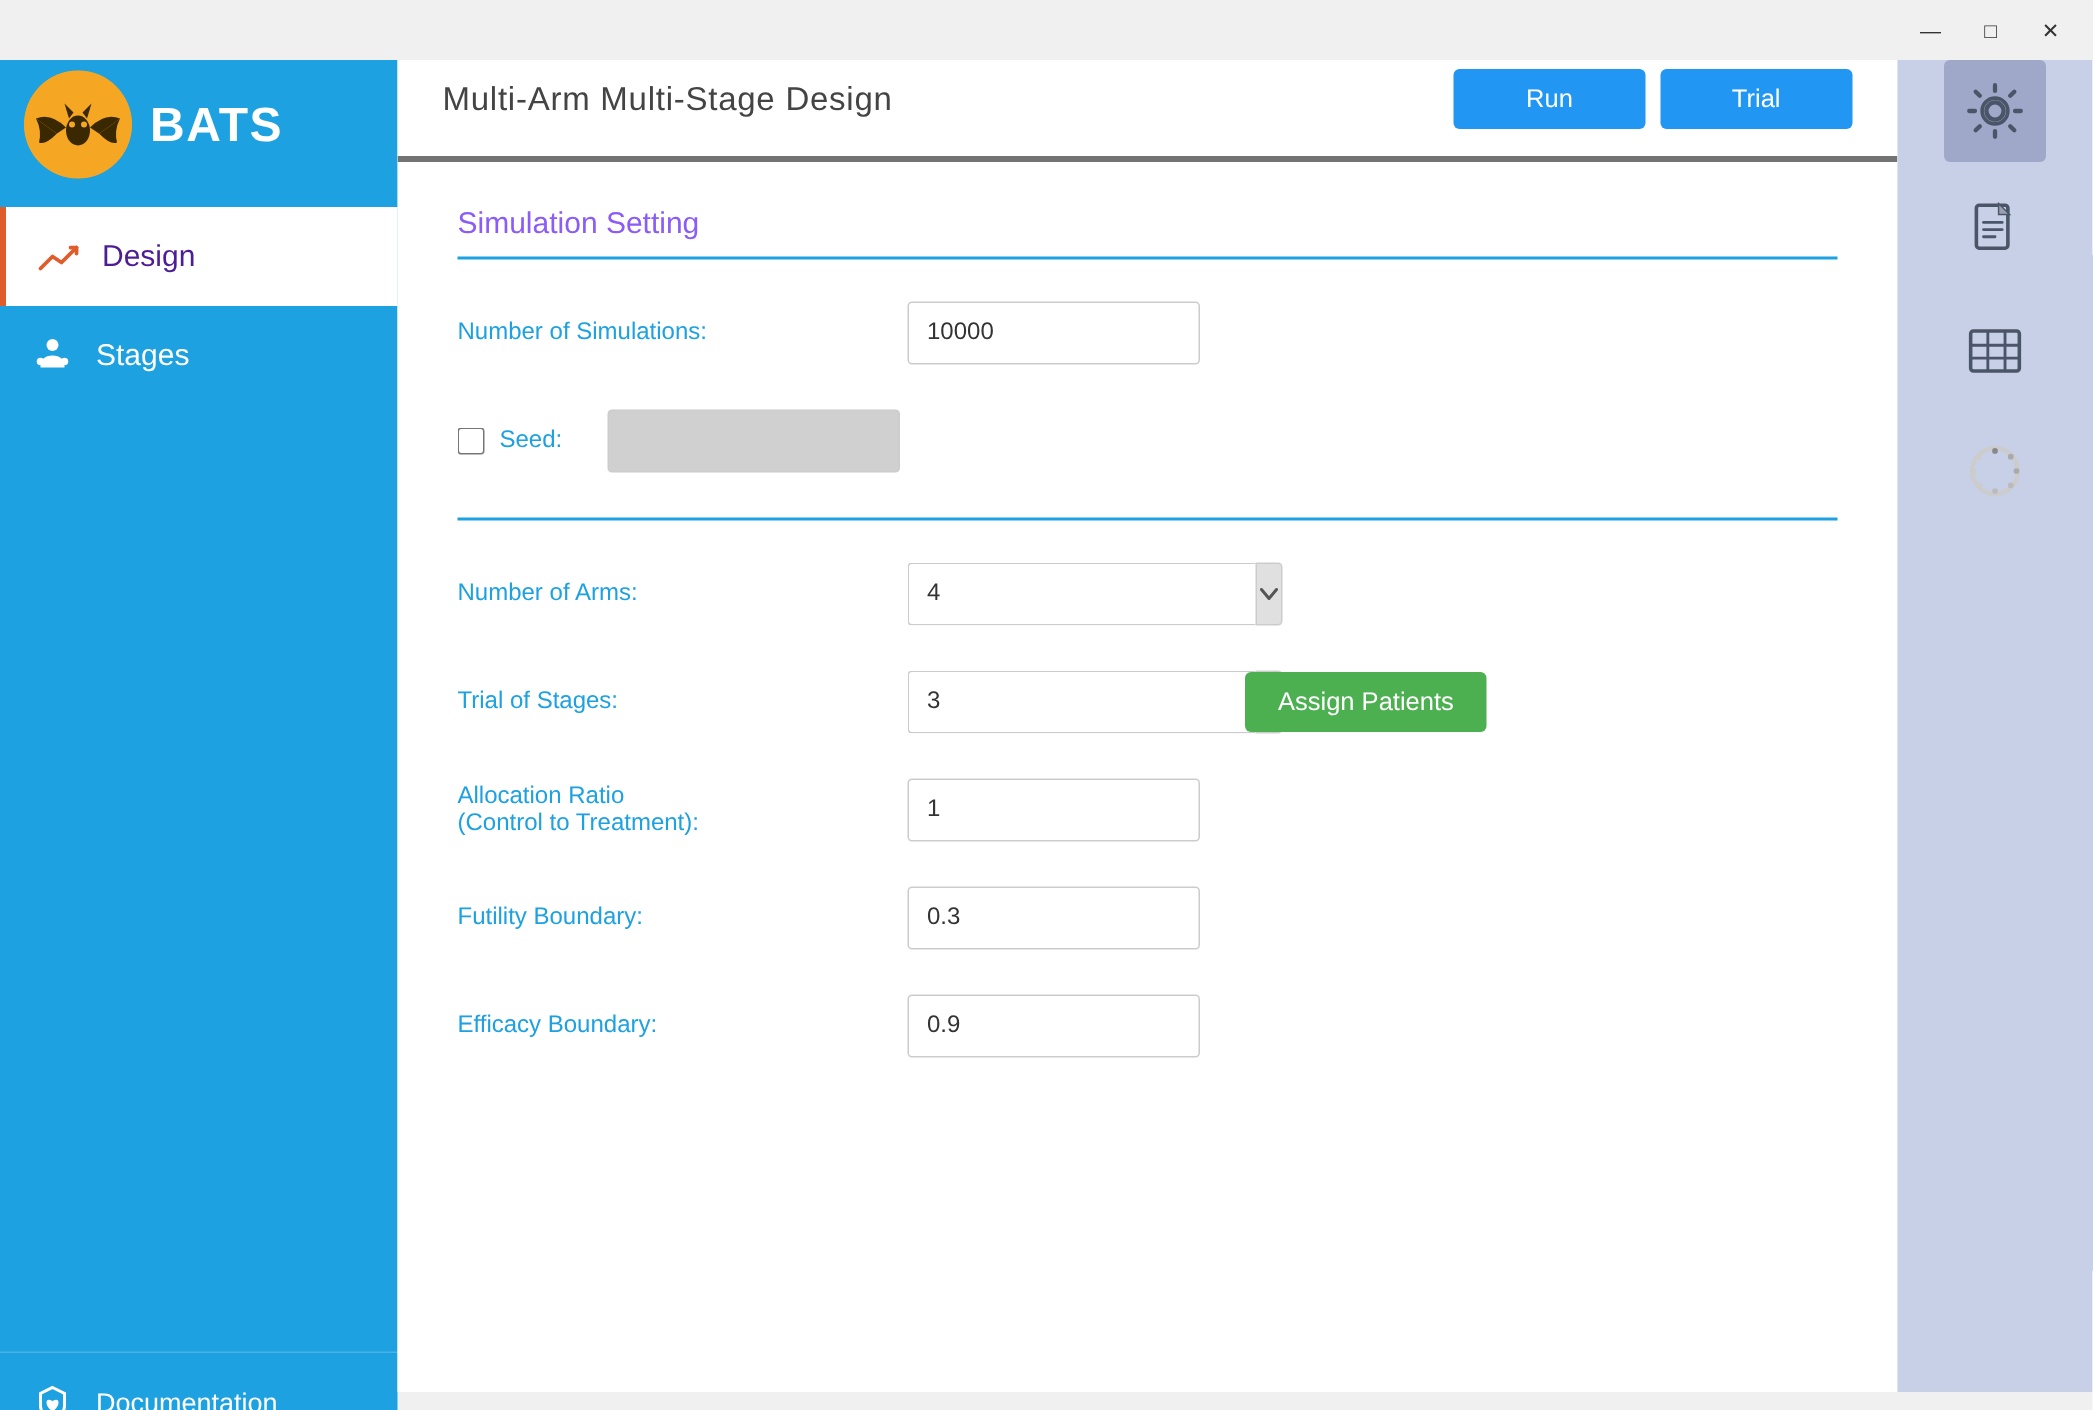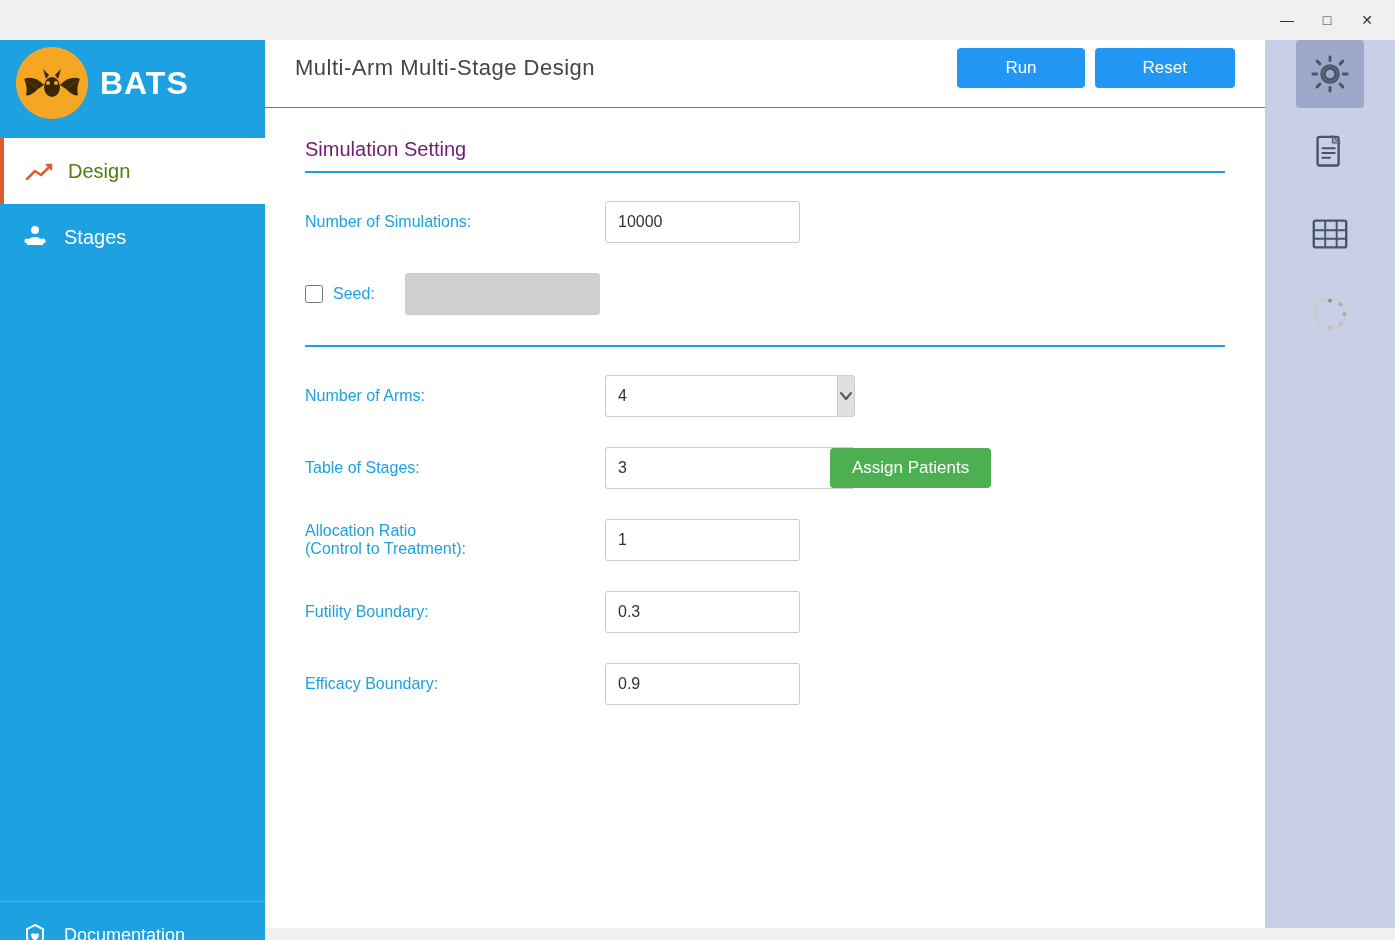--- a/index.html
+++ b/index.html
@@ -52,21 +52,21 @@
       font-weight: 500;
       color: white;
       position: relative;
     }
     .sidebar-item.active {
       background: white;
       color: #e05c2a;
       border-left: 4px solid #e05c2a;
     }
     .sidebar-item.active .sidebar-item-label {
-      color: #4d7c0f;
+      color: #4c1d95;
     }
     .sidebar-item-icon {
       width: 30px;
       height: 30px;
       display: flex; align-items: center; justify-content: center;
     }
     .sidebar-bottom {
       padding: 18px 20px;
       display: flex;
       align-items: center;
@@ -115,21 +115,21 @@
     }
 
     
     .titlebar {
       display: flex;
       align-items: center;
       justify-content: space-between;
       padding: 0 30px;
       height: 80px;
       background: white;
-      border-bottom: 1px solid #737373;
+      border-bottom: 4px solid #737373;
       flex-shrink: 0;
     }
     .titlebar-title {
       font-size: 22px;
       color: #444;
       font-weight: 400;
       letter-spacing: 0.5px;
     }
     .titlebar-buttons {
       display: flex;
@@ -171,21 +171,21 @@
     }
 
     
     .form-content {
       padding: 30px 40px;
       flex: 1;
     }
 
     .section-title {
       font-size: 20px;
-      color: #701a75;
+      color: #8b5cf6;
       font-weight: 500;
       margin-bottom: 10px;
     }
     .section-divider {
       border: none;
       border-top: 2px solid #1da1e0;
       margin-bottom: 28px;
     }
 
     .form-row {
@@ -349,21 +349,21 @@
       <span style="color:white; font-size:18px;">Documentation</span>
     </div>
   </div>
 
   <div class="main">
 
     <div class="titlebar">
       <span class="titlebar-title">Multi-Arm Multi-Stage Design</span>
       <div class="titlebar-buttons">
         <button class="btn-run">Run</button>
-        <button class="btn-reset">Reset</button>
+        <button class="btn-reset">Trial</button>
       </div>
     </div>
 
     <div class="form-content">
 
       <div>
         <div class="section-title">Simulation Setting</div>
         <hr class="section-divider">
 
         <div class="form-row">
@@ -390,21 +390,21 @@
             <div class="dropdown-btn">
 
               <svg viewBox="0 0 16 16" width="16" height="16">
                 <polyline points="3,5 8,11 13,5" fill="none" stroke="#555" stroke-width="2" stroke-linecap="round" stroke-linejoin="round"></polyline>
               </svg>
             </div>
           </div>
         </div>
 
         <div class="form-row">
-          <label class="form-label">Table of Stages:</label>
+          <label class="form-label">Trial of Stages:</label>
           <div class="form-input-with-dropdown">
             <input class="form-input-num" type="text" value="3" style="">
             <div class="dropdown-btn">
               <svg viewBox="0 0 16 16" width="16" height="16">
                 <polyline points="3,5 8,11 13,5" fill="none" stroke="#555" stroke-width="2" stroke-linecap="round" stroke-linejoin="round"></polyline>
               </svg>
             </div>
           </div>
           <button class="btn-green" style="margin-left: 10px; text-align: right;">Assign Patients</button>
         </div>

